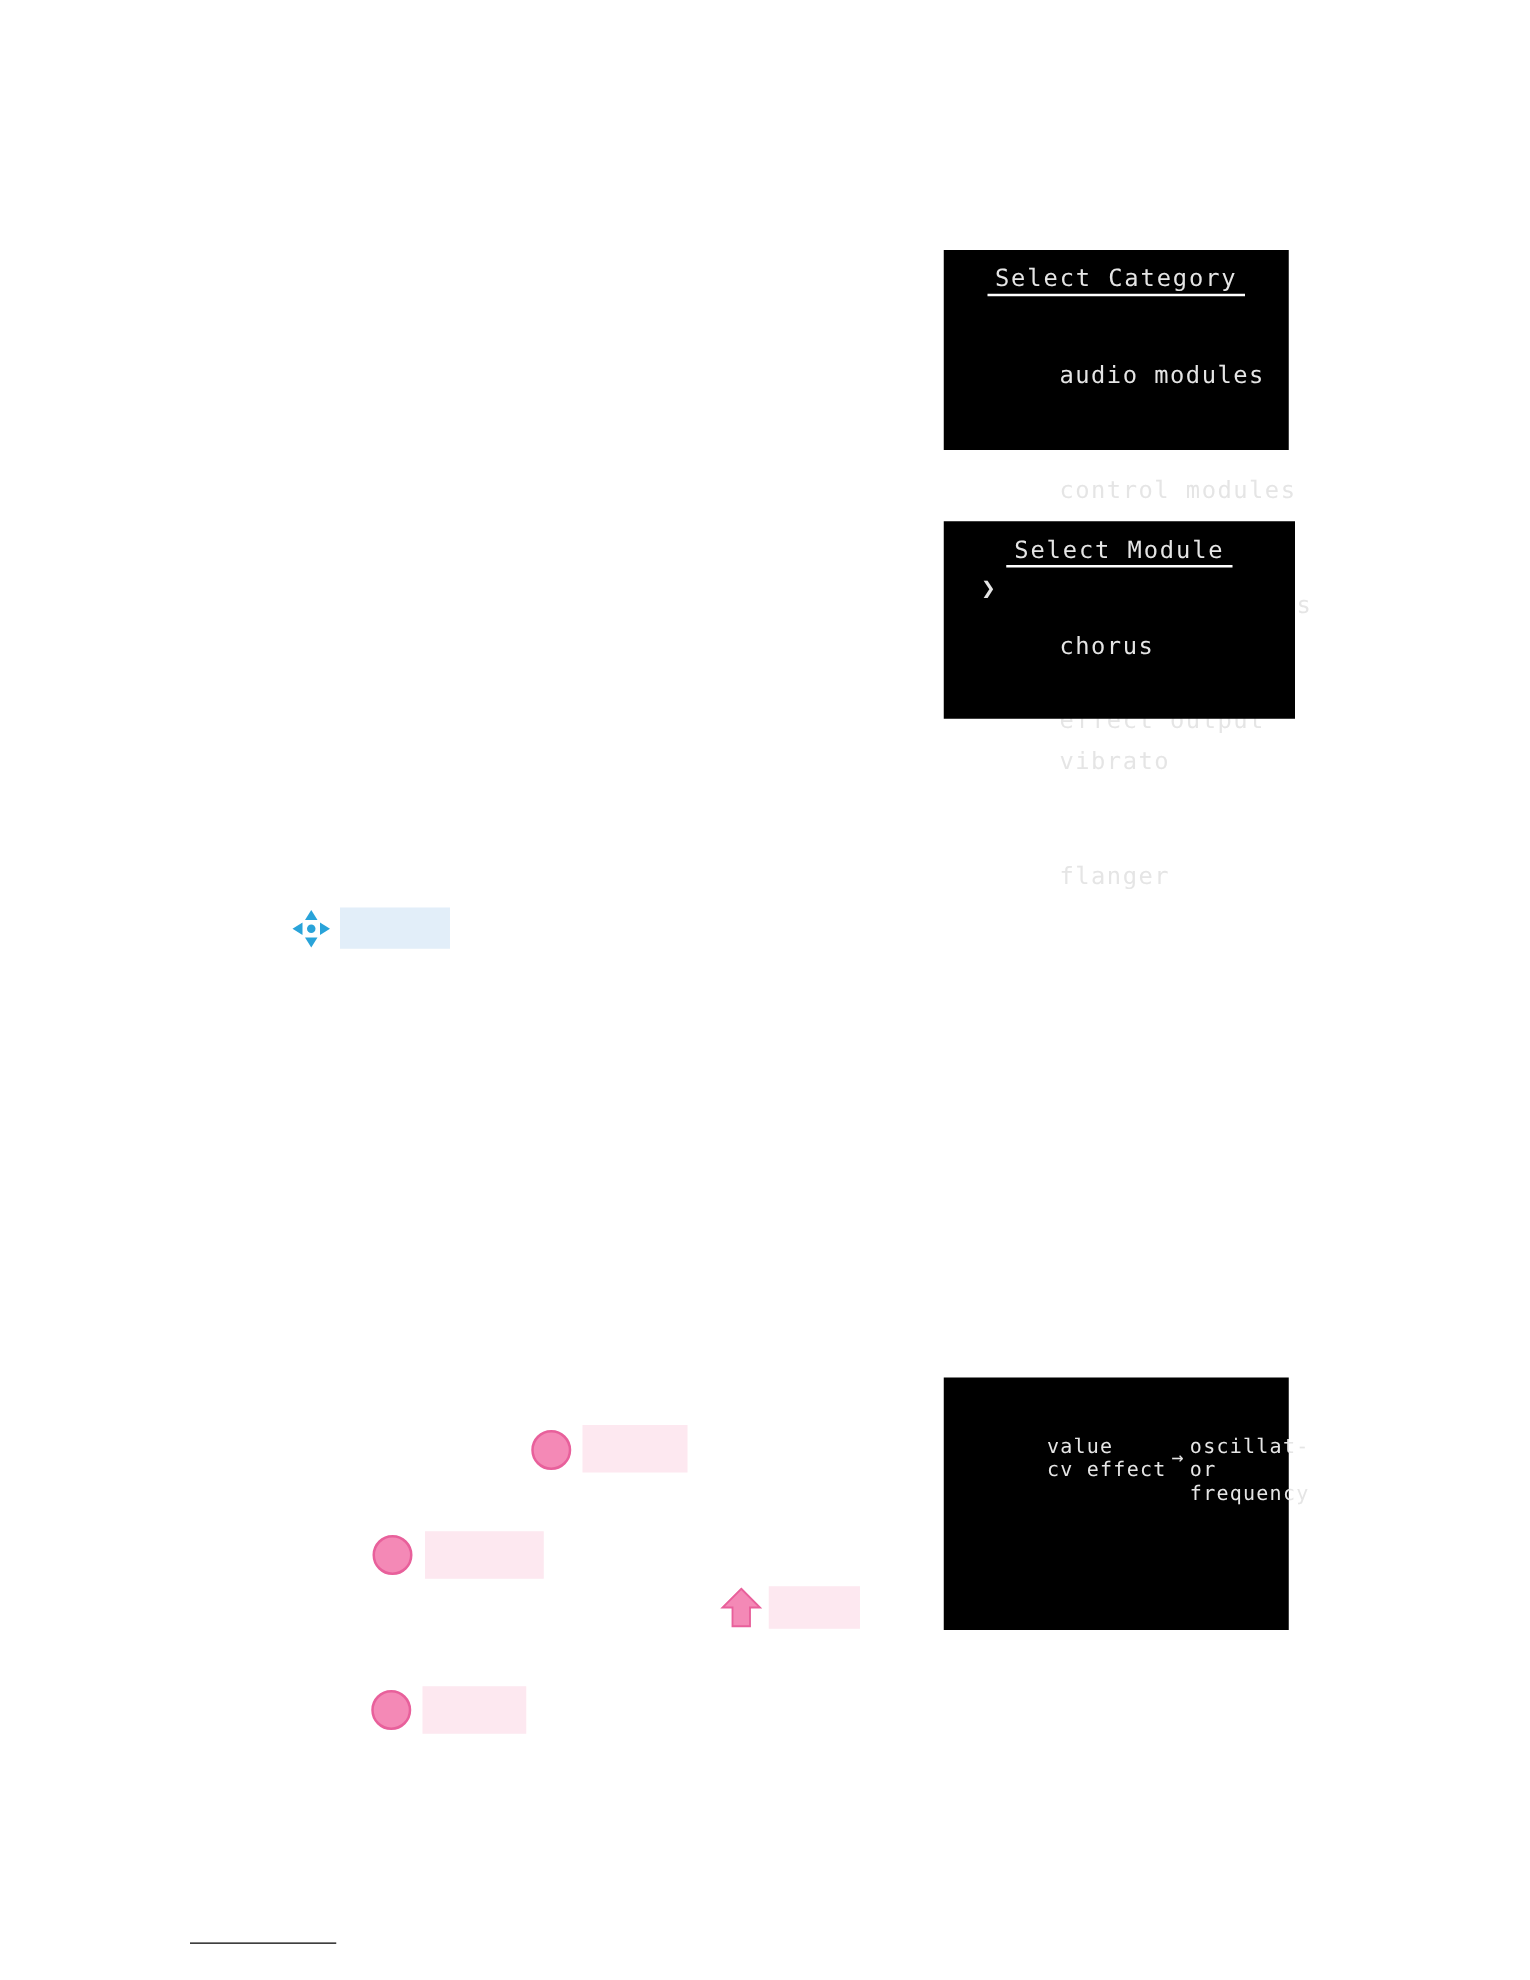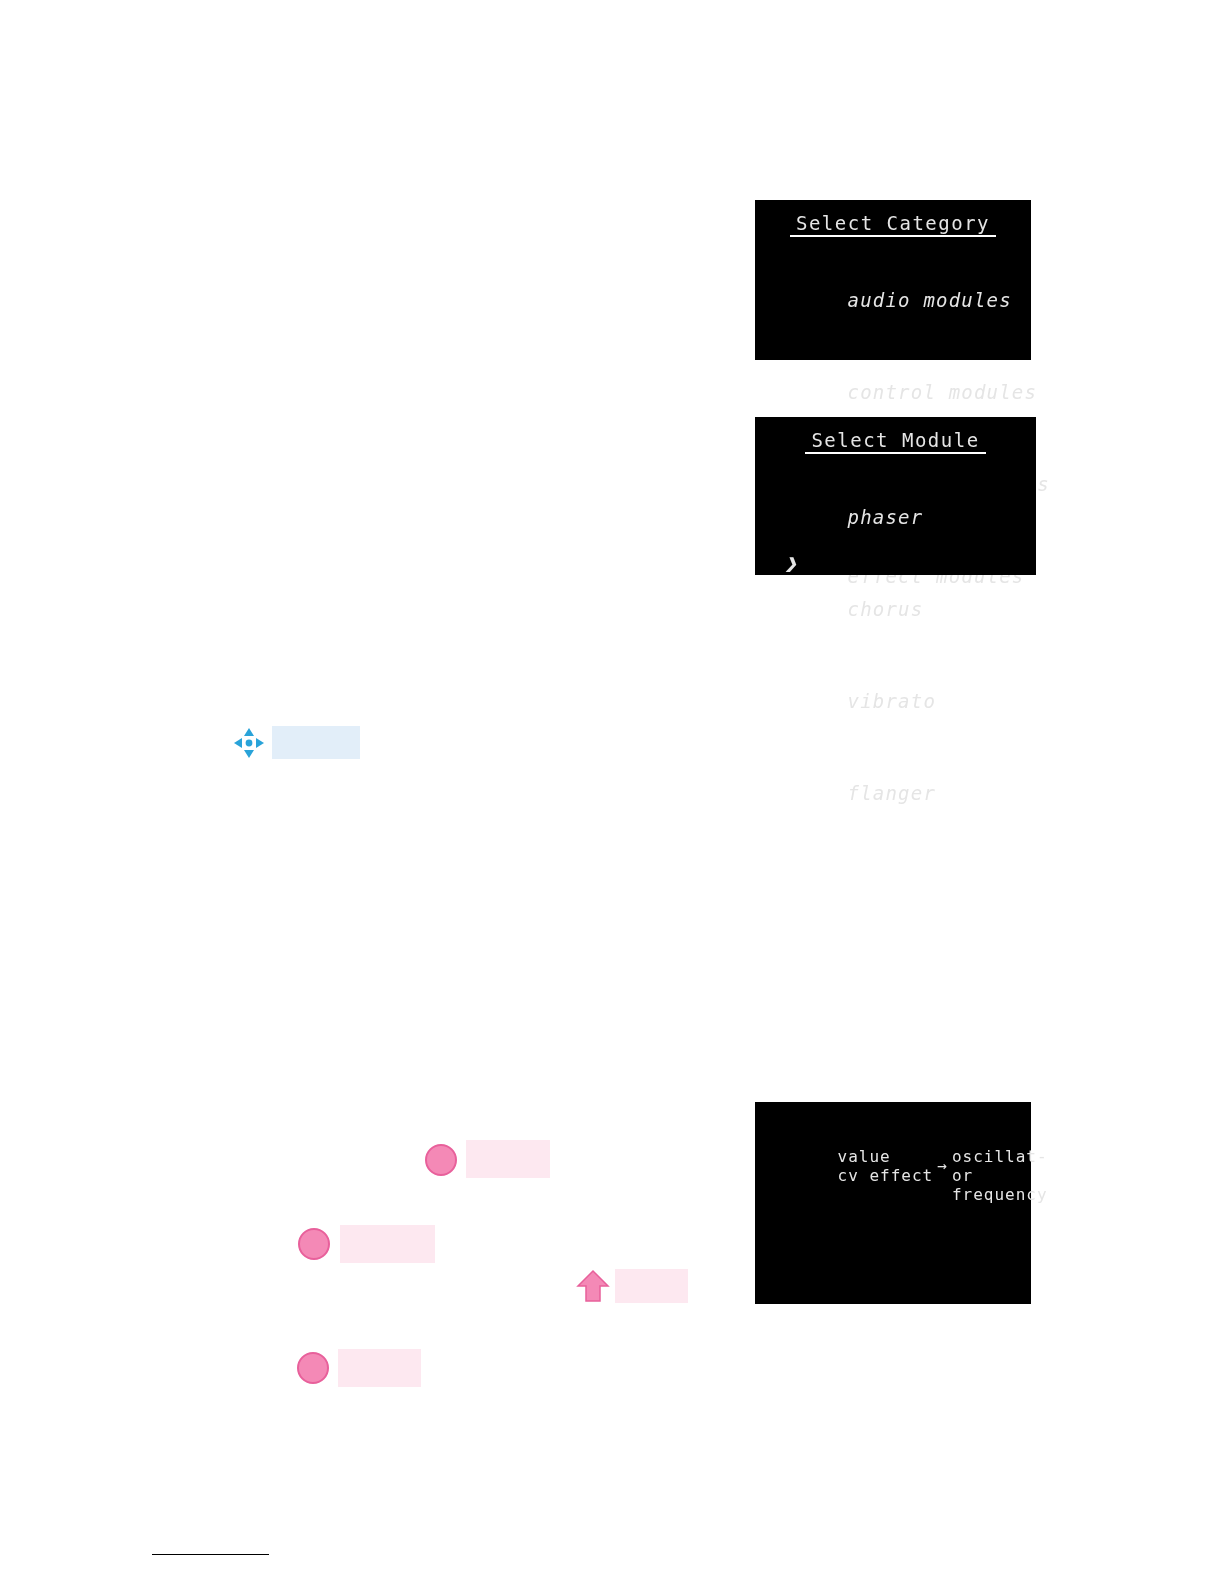--- a/index.html
+++ b/index.html
@@ -39,21 +39,20 @@
     margin-bottom: 6px;
   }
 
   .menu-row {
     position: relative;
     font-size: 19px;
     line-height: 23px;
     letter-spacing: 1.2px;
     padding-left: 42px;
     white-space: pre;
-    font-style: italic;
   }
   .menu-row .caret {
     position: absolute;
     left: 30px;
     top: 0;
     font-size: 19px;
     font-weight: bold;
   }
 
   
@@ -117,31 +116,27 @@
   <div class="menu-row">
     <span class="caret"></span>
     <span>control modules</span>
   </div>
   <div class="menu-row">
     <span class="caret">❯</span>
     <span>analysis modules</span>
   </div>
   <div class="menu-row">
     <span class="caret"></span>
-    <span>effect modules</span>
+    <span>effect output</span>
   </div>
 </div>
 
 <div class="screen" style="left:755px; top:417px; width:281px; height:158px;">
   <div class="title-row">
     <span class="screen-title">Select Module</span>
-  </div>
-  <div class="menu-row">
-    <span class="caret"></span>
-    <span>phaser</span>
   </div>
   <div class="menu-row">
     <span class="caret">❯</span>
     <span>chorus</span>
   </div>
   <div class="menu-row">
     <span class="caret"></span>
     <span>vibrato</span>
   </div>
   <div class="menu-row">

